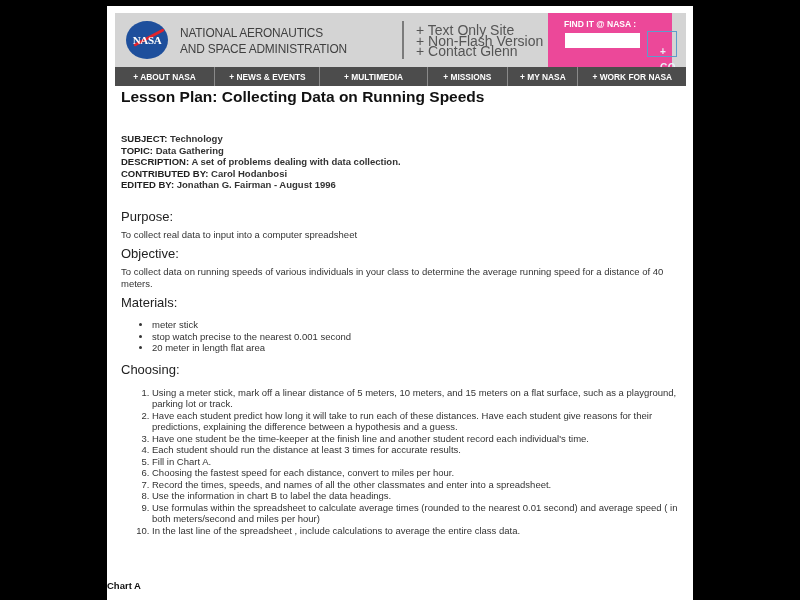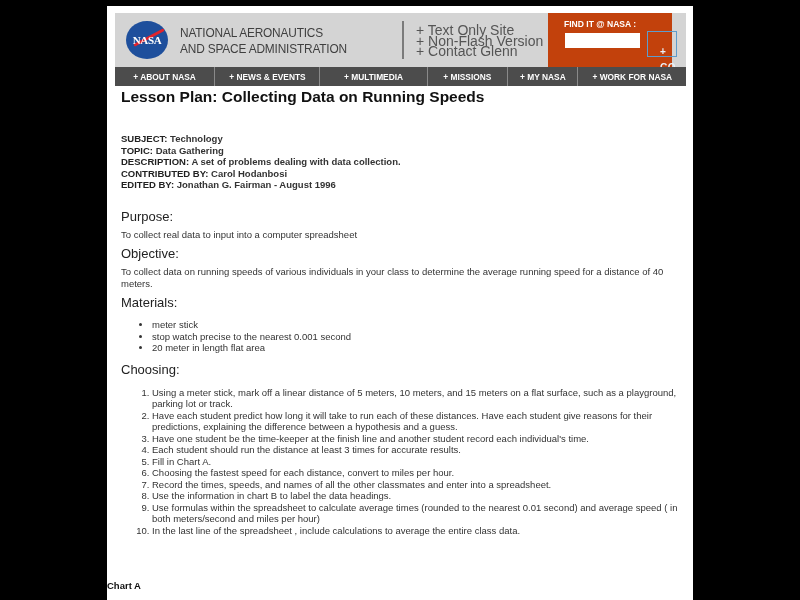--- a/index.html
+++ b/index.html
@@ -34,21 +34,21 @@
     transform: scaleX(0.88); transform-origin: left top;
   }
   .vdivider {
     position: absolute; left: 287px; top: 8px; width: 2px; height: 38px; background: #7b7b7b;
   }
   .quick-links {
     position: absolute; left: 301px; top: 12px; font-size: 14px; line-height: 10.5px; color: #555555;
   }
   .quick-links div { white-space: nowrap; }
   .search-box {
-    position: absolute; left: 433px; top: 0; width: 124px; height: 54px; background: #c2410c;
+    position: absolute; left: 433px; top: 0; width: 124px; height: 54px; background: #ec4899;
   }
   .search-title {
     position: absolute; left: 16px; top: 5px; color: #ffffff; font-weight: bold; font-size: 9.5px;
     transform: scaleX(0.9); transform-origin: left top; white-space: nowrap;
   }
   .search-input {
     position: absolute; left: 17px; top: 20px; width: 75px; height: 15px; border: 0; padding: 0;
     background: #ffffff;
   }
   .go-btn {

